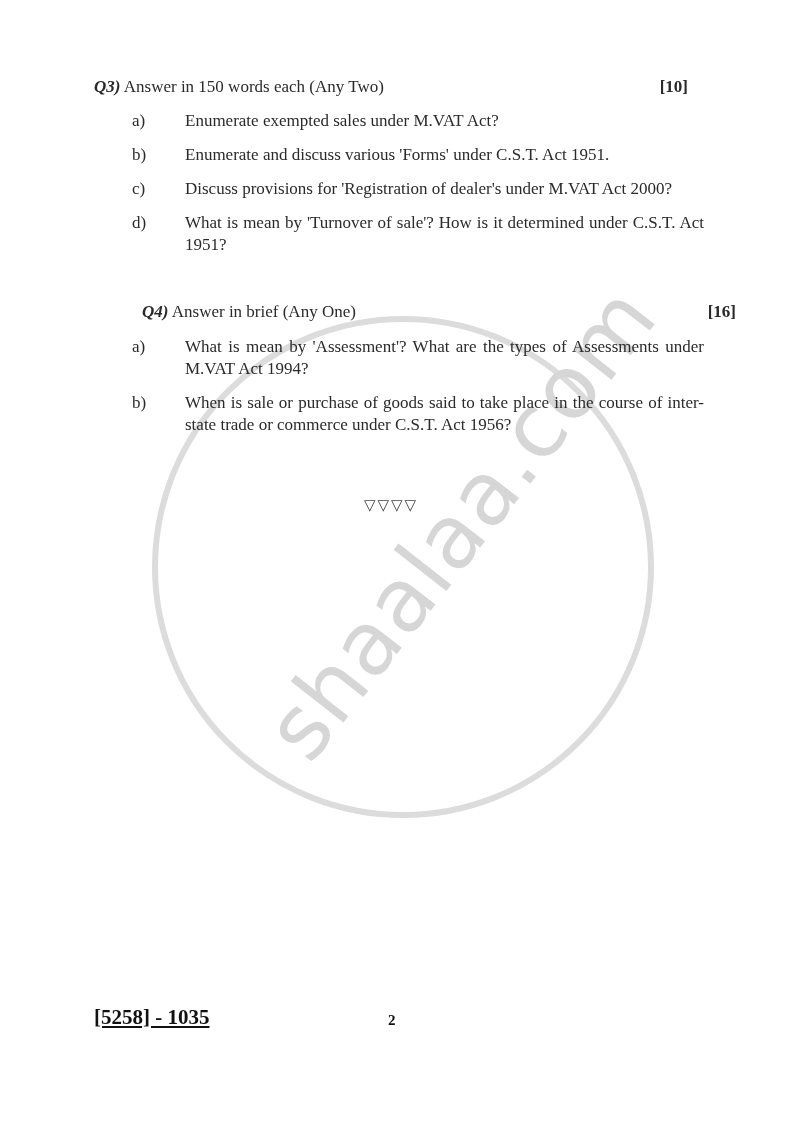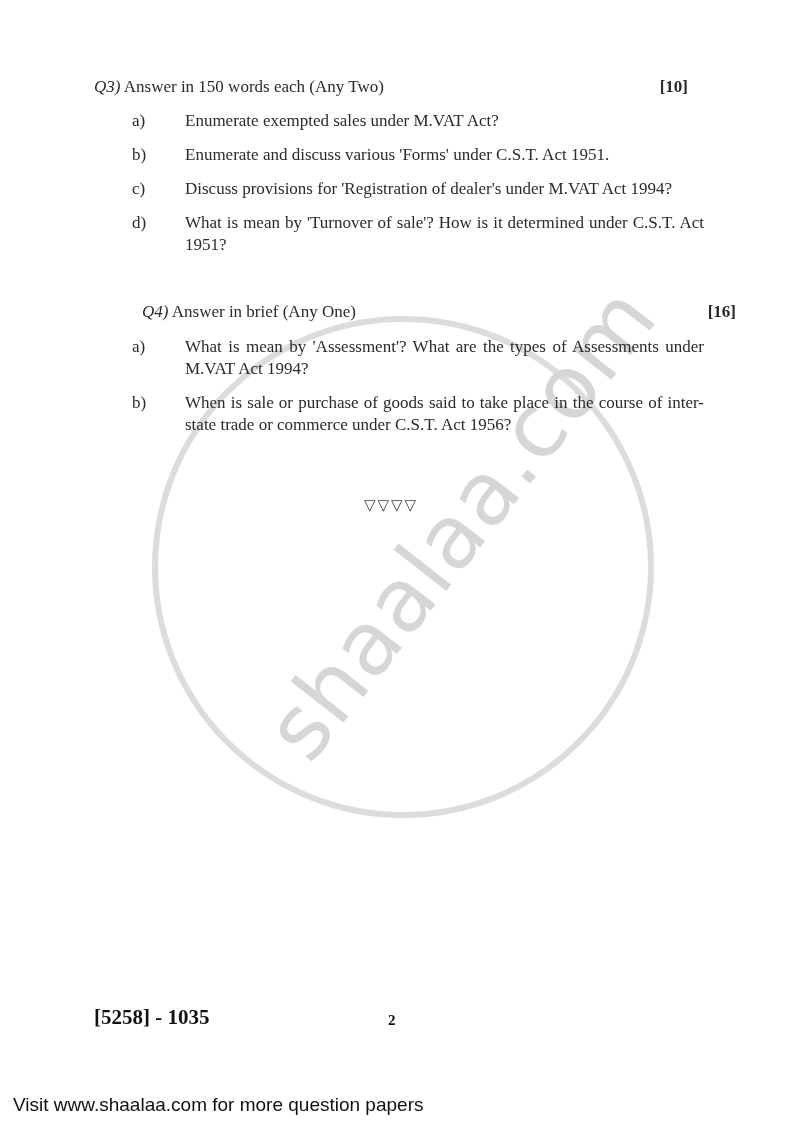--- a/index.html
+++ b/index.html
@@ -1,32 +1,32 @@
 <!DOCTYPE html>
 <html><head>
 <meta charset="utf-8">
 <style>
   html, body { margin:0; padding:0; background:#ffffff; }
   body { width:800px; height:1130px; position:relative; overflow:hidden;
          font-family:"Liberation Serif","DejaVu Serif",serif; color:#2a2a2a; }
   .page { position:absolute; left:0; top:0; width:800px; height:1130px; }
   .qhead { position:absolute; left:94px; width:610px; font-size:17px; line-height:20px; }
-  .qhead .qnum { font-style:italic; font-weight:normal; }
+  .qhead .qnum { font-style:italic; font-weight:bold; }
   .qhead .marks { position:absolute; right:16px; top:0; font-weight:bold; }
   .item { position:absolute; left:132px; width:572px; font-size:17px; line-height:22px; }
   .item .lbl { position:absolute; left:0; top:0; width:30px; }
   .item .txt { margin-left:53px; display:block; text-align:justify; }
   .watermark-circle { position:absolute; left:152px; top:316px; width:490px; height:490px;
          border:6px solid #dcdcdc; border-radius:50%; box-sizing:content-box; z-index:0; }
   .watermark-text { position:absolute; left:205px; top:530px; width:420px;
          font-family:"DejaVu Sans","Liberation Sans",sans-serif; font-size:88px; color:#d6d6d6;
          transform:rotate(-52deg); transform-origin:center center; letter-spacing:1px; z-index:0; white-space:nowrap; }
   .content { position:relative; z-index:1; }
   .end-marks { position:absolute; left:364px; top:496px; font-size:15px; letter-spacing:2px; color:#444; font-family:"DejaVu Sans",sans-serif; }
-  .code { position:absolute; left:94px; top:1005px; font-size:21px; font-weight:bold; color:#111; }
+  .code { position:absolute; left:94px; top:1005px; font-size:21px; font-weight:bold; color:#111;text-decoration:underline; }
   .pageno { position:absolute; left:388px; top:1012px; font-size:15px; font-weight:bold; color:#111; }
   .visit { position:absolute; left:13px; top:1094px; font-family:"Liberation Sans","DejaVu Sans",sans-serif;
            font-size:19px; color:#111; }
 </style>
 </head>
 <body>
 
 <div class="page">
 
   <div class="watermark-circle"></div>
@@ -43,21 +43,21 @@
     <div class="item" style="top:110px;">
       <span class="lbl">a)</span>
       <span class="txt">Enumerate exempted sales under M.VAT Act?</span>
     </div>
     <div class="item" style="top:144px;">
       <span class="lbl">b)</span>
       <span class="txt">Enumerate and discuss various 'Forms' under C.S.T. Act 1951.</span>
     </div>
     <div class="item" style="top:178px;">
       <span class="lbl">c)</span>
-      <span class="txt">Discuss provisions for 'Registration of dealer's under M.VAT Act 1994?</span>
+      <span class="txt">Discuss provisions for 'Registration of dealer's under M.VAT Act 2000?</span>
     </div>
     <div class="item" style="top:212px;">
       <span class="lbl">d)</span>
       <span class="txt">What is mean by 'Turnover of sale'? How is it determined under C.S.T. Act 1951?</span>
     </div>
 
     <div class="qhead" style="top:302px;margin-left:48px;">
       <span class="qnum">Q4)</span>
       <span>Answer in brief (Any One)</span>
       <span class="marks">[16]</span>
@@ -71,14 +71,13 @@
       <span class="lbl">b)</span>
       <span class="txt">When is sale or purchase of goods said to take place in the course of inter-state trade or commerce under C.S.T. Act 1956?</span>
     </div>
 
     <div class="end-marks">▽▽▽▽</div>
 
     <div class="code">[5258]  -  1035</div>
     <div class="pageno">2</div>
   </div>
 
-  <div class="visit">Visit www.shaalaa.com for more question papers</div>
 </div>
 
 </body></html>

